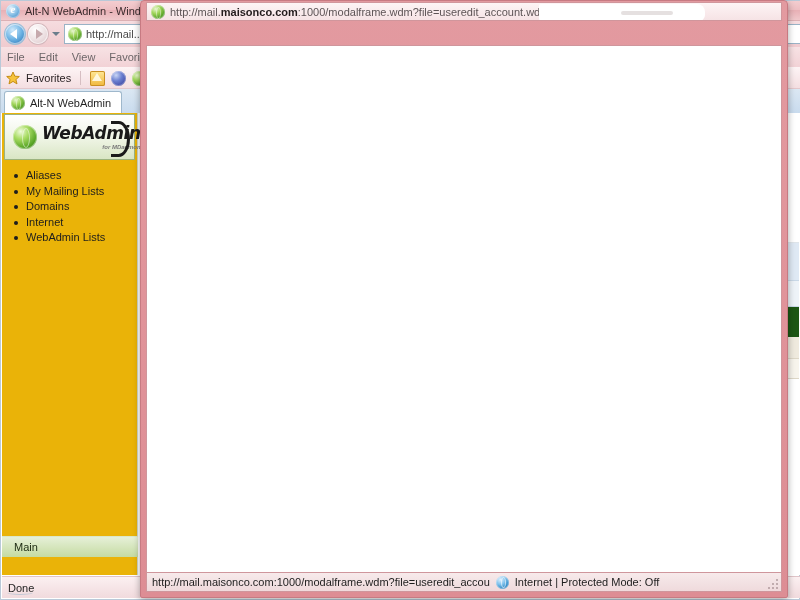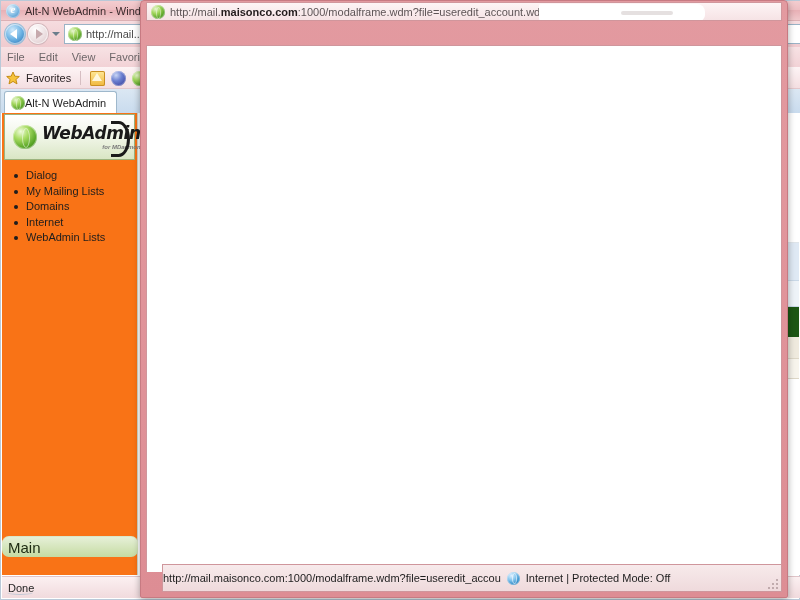--- a/index.html
+++ b/index.html
@@ -217,39 +217,40 @@
     position: absolute;
     left: 3px; top: 2px;
     height: 22px;
     padding: 0 10px 0 6px;
     background: #ffffff;
     border: 1px solid #9fb8cc;
     border-bottom: none;
     border-radius: 3px 3px 0 0;
     display: flex;
     align-items: center;
+    gap: 5px;
     box-sizing: border-box;
   }
   #bg-tab-label { font-size:11px; color:#1f1f1f; white-space:nowrap; }
 
   
   #bg-page {
     position: absolute;
     left: 1px; top: 112px;
     width: 798px; bottom: 24px;
     background: #ffffff;
     overflow: hidden;
   }
 
   #wa-sidebar {
     position: absolute;
     left: 0; top: 0;
     width: 136px;
     bottom: 0;
-    background: #f97316;
+    background: #eab308;
     border-right: 1px solid #cfd6cb;
     box-sizing: border-box;
   }
 
   #wa-logo {
     height: 46px;
     margin: 1px 2px 0 2px;
     background: linear-gradient(to bottom, #ffffff 0%, #eef4e4 55%, #d9e6c4 100%);
     border: 1px solid #9cb37e;
     display: flex;
@@ -329,26 +330,25 @@
   #wa-nav li.active .navtxt { background: #e2ead0; }
 
   #wa-bottom {
     position: absolute;
     left: 0; bottom: 18px;
     width: 136px;
   }
   .wa-btn {
     height: 21px;
     line-height: 21px;
-    padding-left: 6px;
-    font-size: 15px;
+    padding-left: 12px;
+    font-size: 11px;
     box-sizing: border-box;
     border-top: 1px solid #ffffff;
     white-space: nowrap;
-    border-radius: 7px;
   }
   .wa-btn.main {
     background: linear-gradient(to bottom, #e6f0d8 0%, #c5dba2 100%);
     color: #1d2a12;
     border-top: 1px solid #dbe7c8;
   }
   .wa-btn.signout {
     background: linear-gradient(to bottom, #2f7a22 0%, #1d5614 100%);
     color: #ffffff;
     border-top: 1px solid #6aa05a;
@@ -494,29 +494,30 @@
     left: 5px; top: 44px;
     right: 5px; bottom: 25px;
     background: #ffffff;
     border: 1px solid #cf969c;
     border-bottom: none;
     box-sizing: border-box;
   }
 
   #dlg-statusbar {
     position: absolute;
-    left: 21px; bottom: 5px;
+    left: 5px; bottom: 5px;
     right: 5px;
-    height: 28px;
+    height: 20px;
     background: linear-gradient(to bottom, #f7eaeb 0%, #efdadc 100%);
     border: 1px solid #cf969c;
     box-sizing: border-box;
     display: flex;
     align-items: center;
     gap: 6px;
+    padding-left: 5px;
     overflow: hidden;
   }
   #dlg-status-url { font-size: 11px; color: #1d1d1d; white-space: nowrap; }
   .zone-globe {
     width: 13px; height: 13px; flex: 0 0 auto;
     border-radius: 50%;
     background: radial-gradient(circle at 34% 28%, #dff0ff 0%, #7fc2ec 38%, #2a86c4 72%, #14628f 100%);
     box-shadow: inset 0 0 0 1px rgba(255,255,255,.35);
     position: relative;
   }
@@ -607,21 +608,21 @@
           <span class="logo-globe"></span>
           <span class="logo-texts">
             <span id="wa-logo-main">WebAdmin</span>
             <div id="wa-logo-sub">for MDaemon</div>
           </span>
           <span class="swoosh"></span>
         </div>
 
         <ul id="wa-nav">
           <li>
-            <span class="navtxt">Dialog</span>
+            <span class="navtxt">Aliases</span>
           </li>
           <li>
             <span class="navtxt">My Mailing Lists</span>
           </li>
           <li>
             <span class="navtxt">Domains</span>
           </li>
           <li>
             <span class="navtxt">Internet</span>
           </li>

